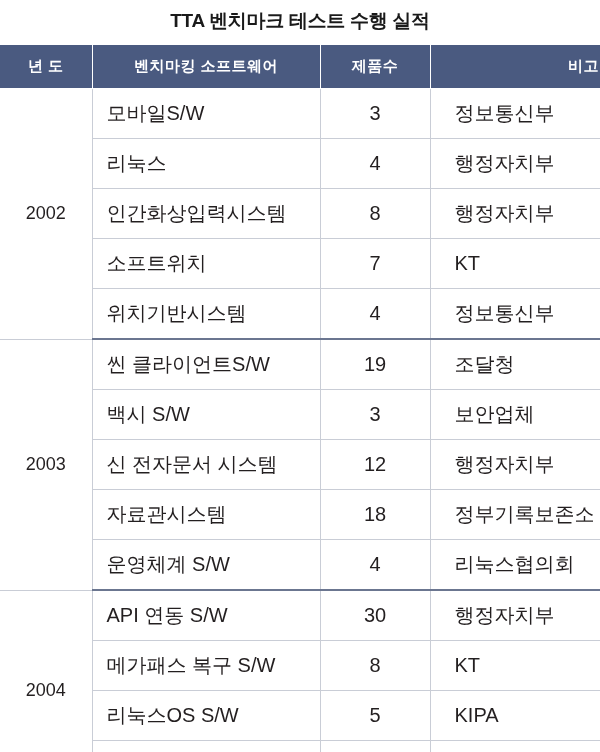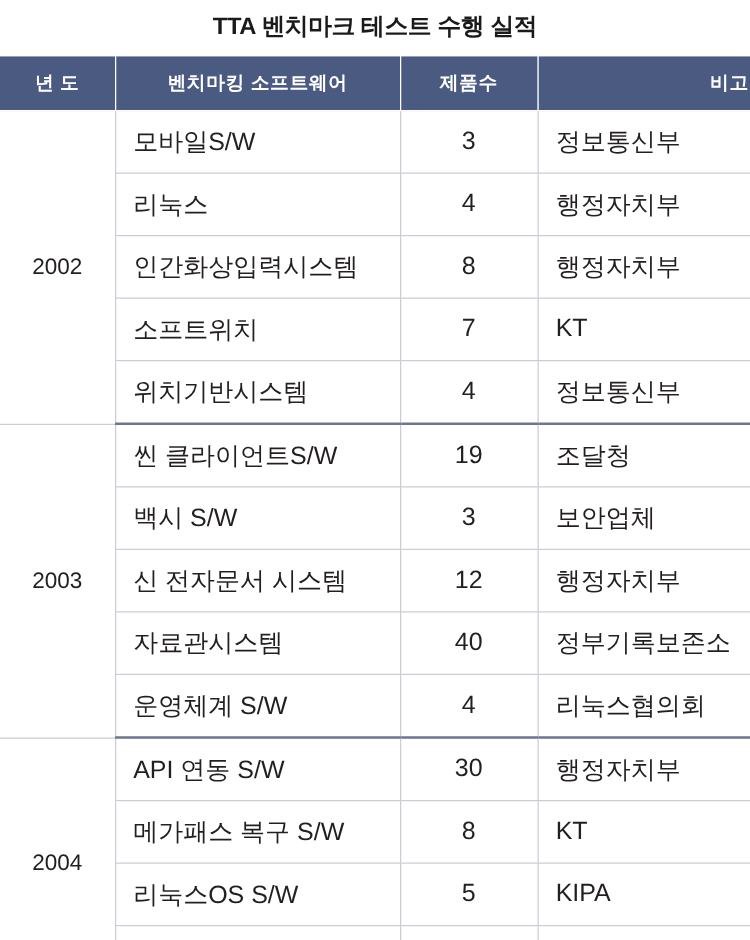--- a/index.html
+++ b/index.html
@@ -72,21 +72,21 @@
     text-align: left;
     padding-left: 14px;
     border-right: 1px solid #c9cdd6;
   }
   td.cnt {
     text-align: center;
     border-right: 1px solid #c9cdd6;
   }
   td.note {
     text-align: left;
-    padding-left: 14px;
+    padding-left: 24px;
   }
   tr.group-end td {
     border-bottom: 2px solid #6b7690;
   }
   tr.last-data td {
     border-bottom: 2px solid #6b7690;
   }
 </style>
 </head>
 <body>
@@ -148,21 +148,21 @@
           <td class="cnt">3</td>
           <td class="note">보안업체</td>
         </tr>
         <tr>
           <td class="sw">신 전자문서 시스템</td>
           <td class="cnt">12</td>
           <td class="note">행정자치부</td>
         </tr>
         <tr>
           <td class="sw">자료관시스템</td>
-          <td class="cnt">40</td>
+          <td class="cnt">18</td>
           <td class="note">정부기록보존소</td>
         </tr>
         <tr class="group-end">
           <td class="sw">운영체계 S/W</td>
           <td class="cnt">4</td>
           <td class="note">리눅스협의회</td>
         </tr>
         <tr>
           <td class="year" rowspan="4">2004</td>
           <td class="sw">API 연동 S/W</td>

